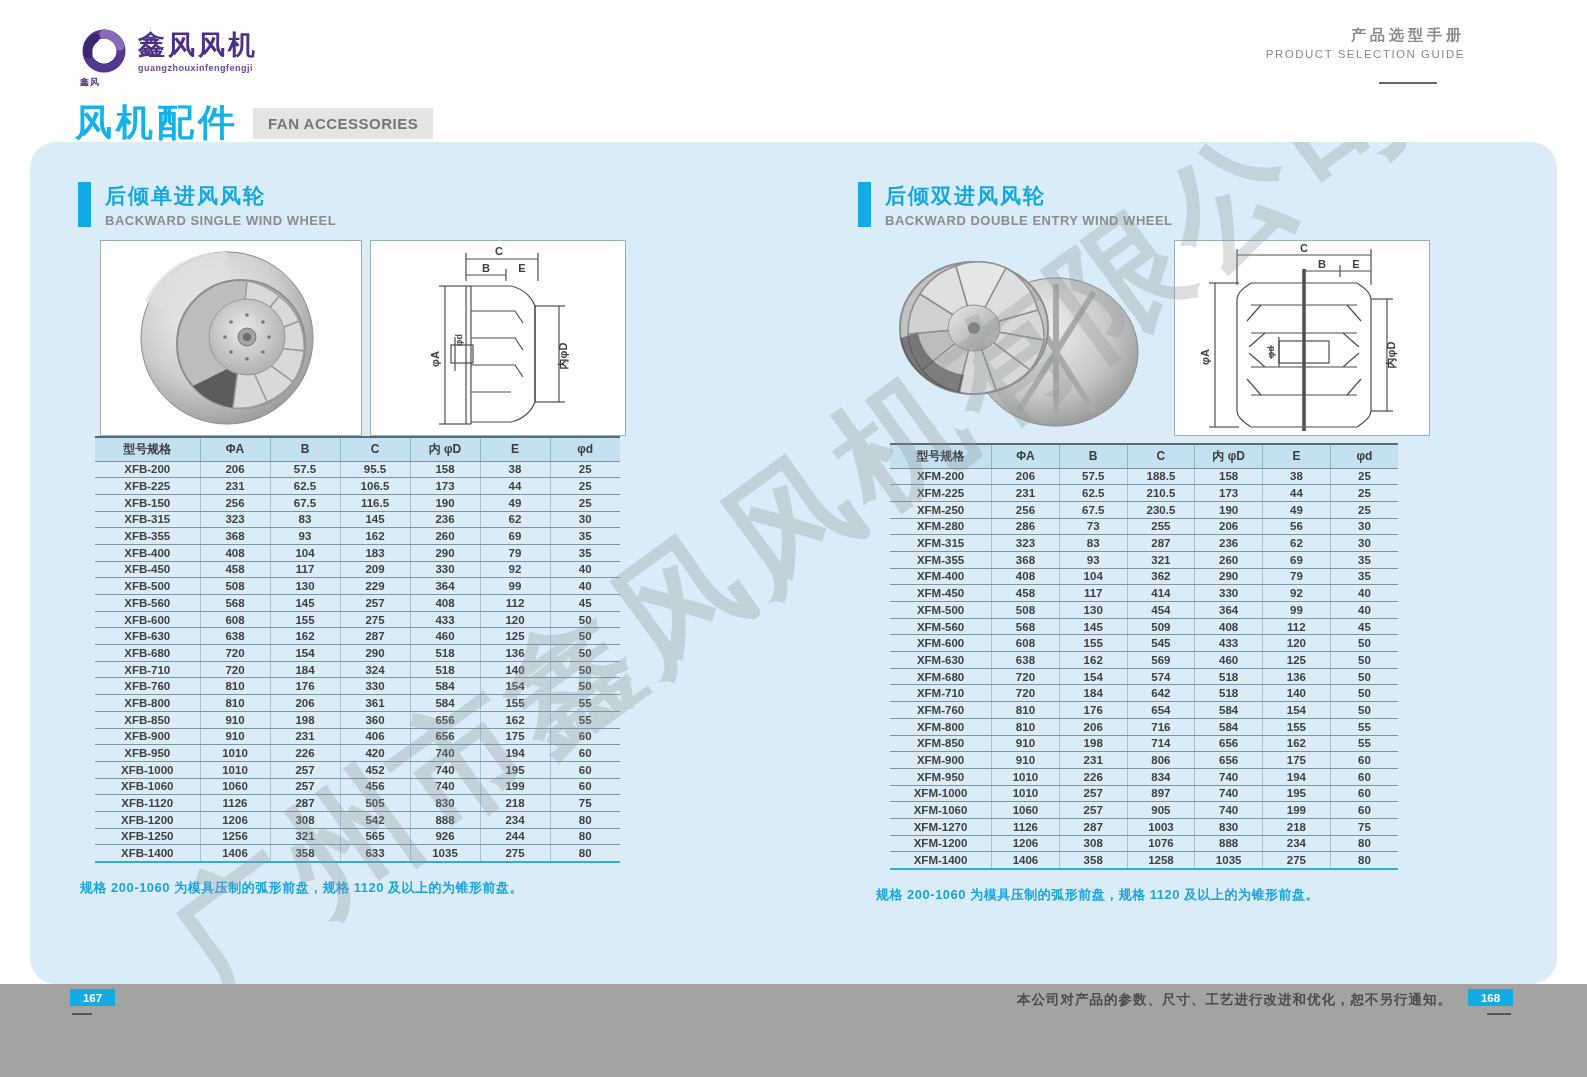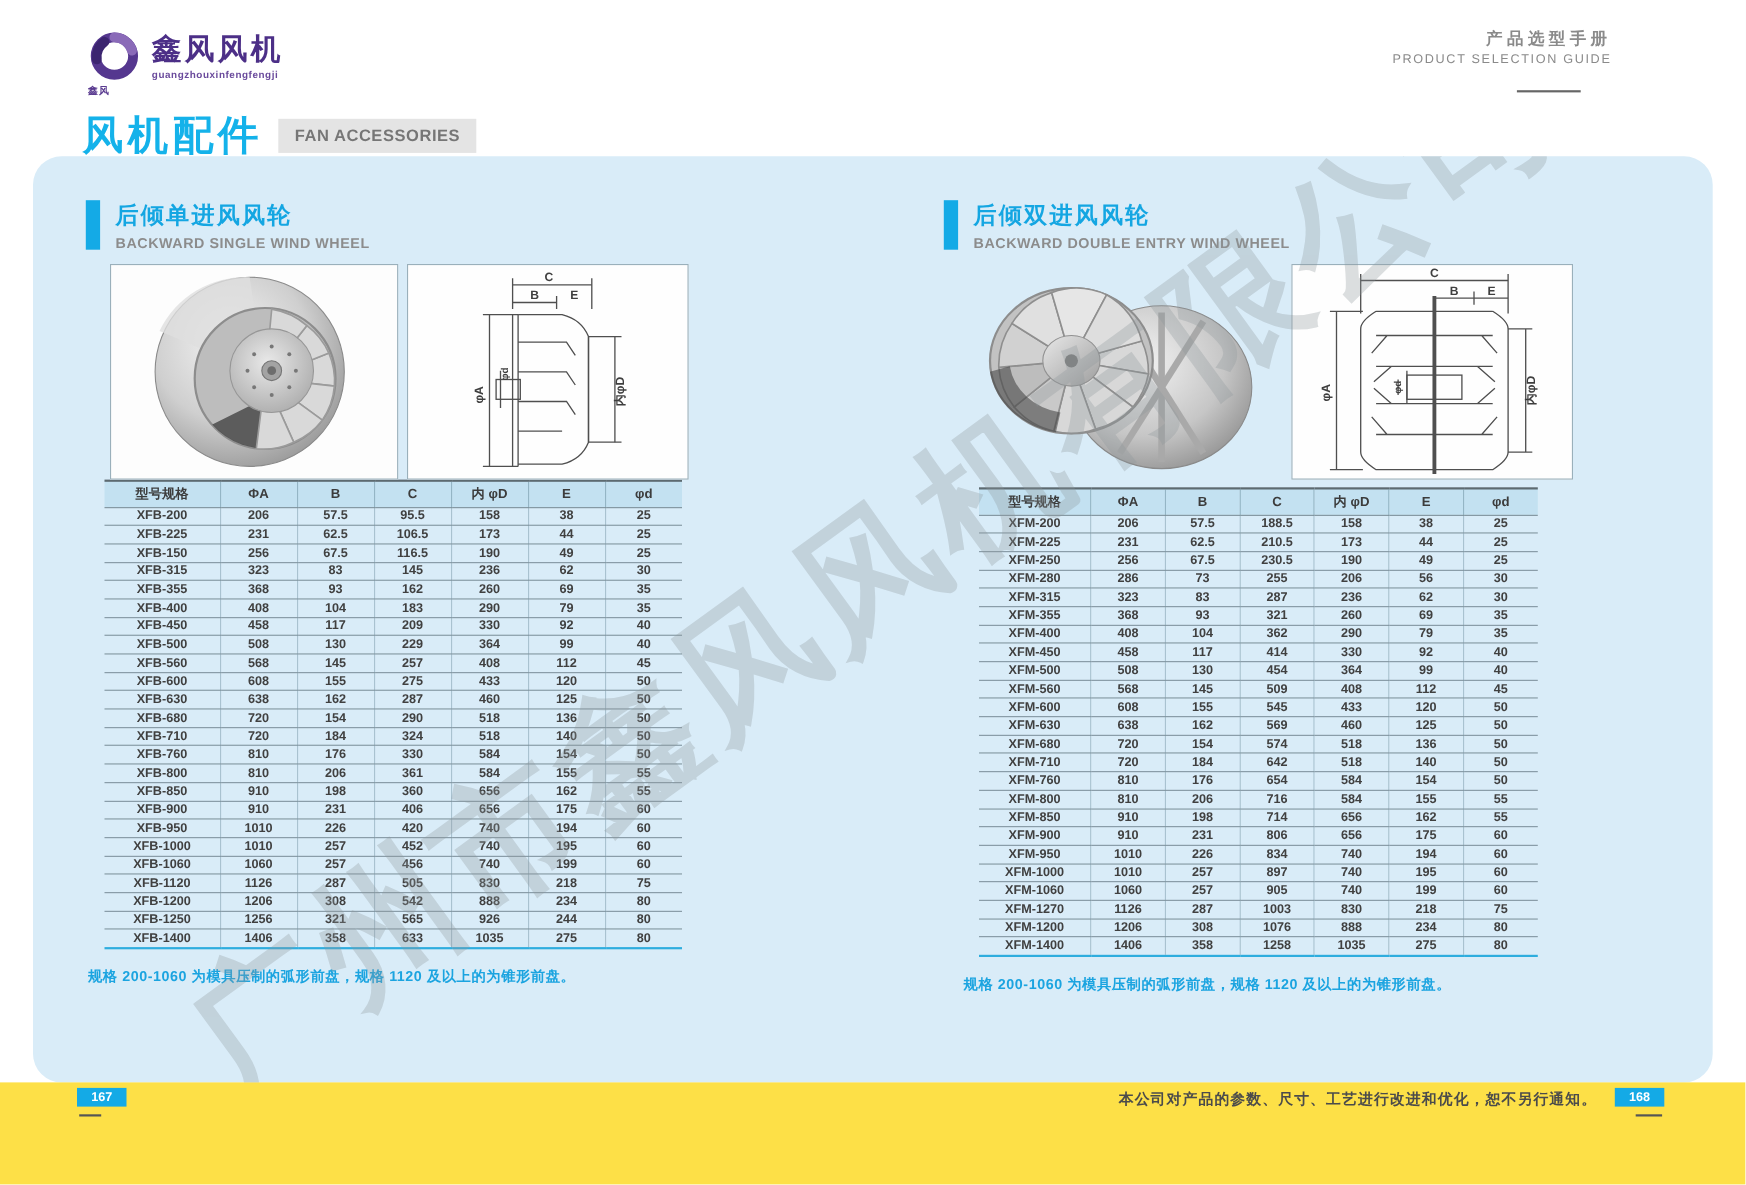--- a/index.html
+++ b/index.html
@@ -52,21 +52,21 @@
   table.spec td { font-size:11.5px; font-weight:600; color:#404040; text-align:center; height:16.7px; border-right:1px solid rgba(110,145,160,.45); border-bottom:1px solid #8195a0; padding:0; }
   table.spec th:last-child, table.spec td:last-child { border-right:none; }
   table.spec tbody tr:last-child td { border-bottom:2px solid #2eadde; }
   table.spec th:first-child { width:20%; }
 
   .note { margin-top:16px; font-size:13px; font-weight:bold; color:#1ba4e0; letter-spacing:.5px; }
   .section.left .note { margin-left:2px; }
   .section.right .note { margin-left:18px; }
 
   
-  .footer { position:absolute; left:0; top:984px; width:1587px; height:93px; background:#fde047; }
+  .footer { position:absolute; left:0; top:984px; width:1587px; height:93px; background:#a3a3a3; }
   .page-box { position:absolute; width:45px; height:17px; background:#14aae6; color:#fff; font-size:11.5px; font-weight:bold; display:flex; align-items:center; justify-content:center; }
   .page-box.pl { left:70px; top:5px; }
   .page-box.pr { left:1468px; top:5px; }
   .page-dash { position:absolute; height:2px; background:#555; }
   .dash-l { left:72px; top:29px; width:20px; }
   .dash-r { left:1487px; top:29px; width:24px; }
   .notice { position:absolute; right:135px; top:7px; font-size:13.5px; font-weight:bold; color:#4b4b4b; letter-spacing:1px; }
 
   svg text { font-family:"Liberation Sans", sans-serif; }
 </style>

